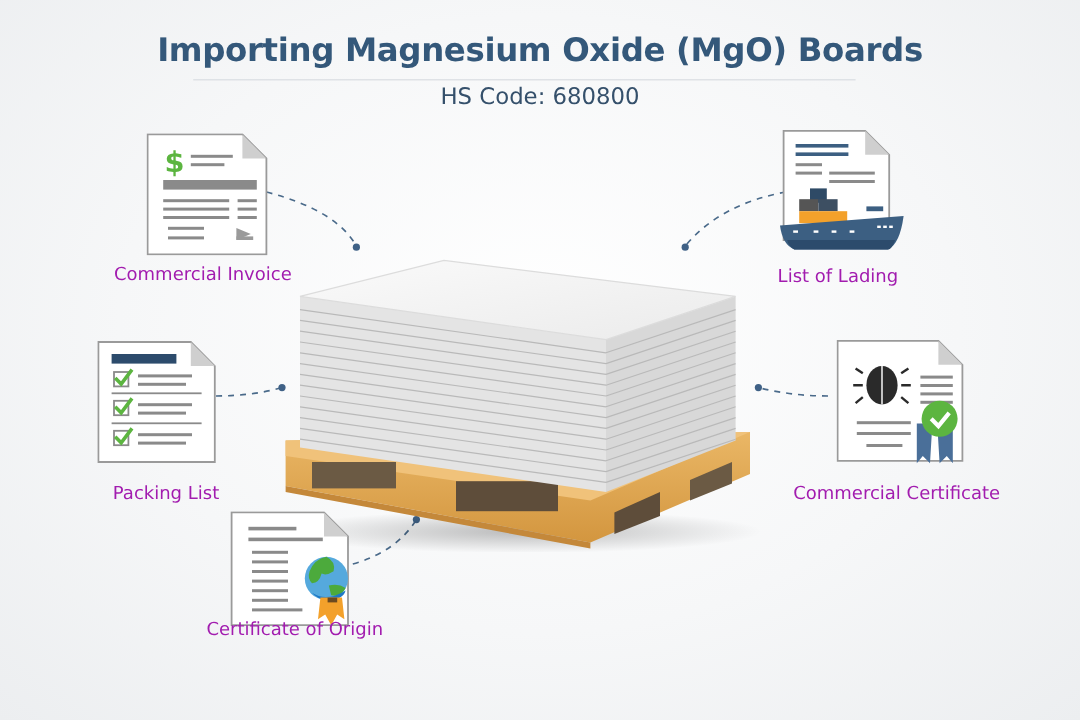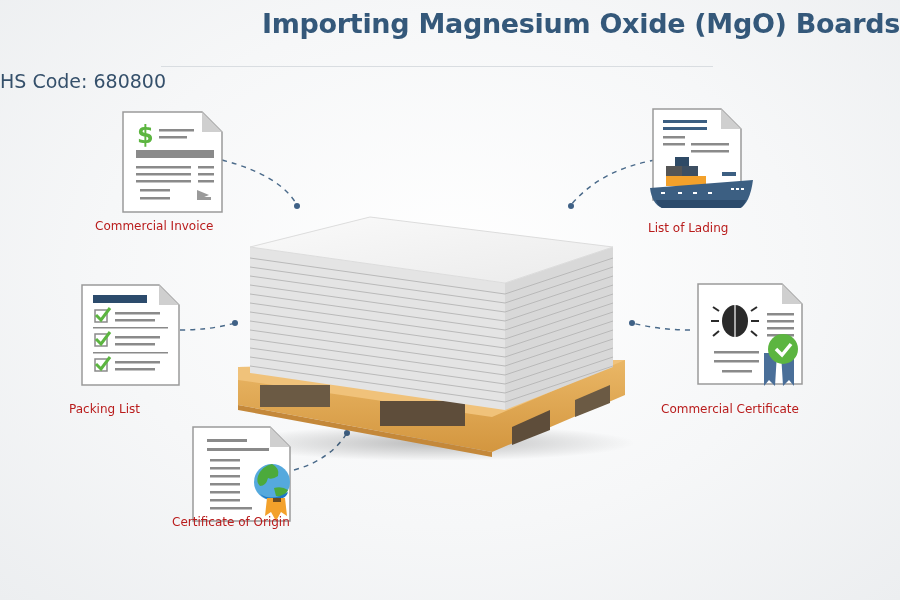--- a/index.html
+++ b/index.html
@@ -3,32 +3,32 @@
   <meta charset="utf-8">
   <style>
     html, body { margin: 0; padding: 0; }
     body {
       width: 900px; height: 600px; overflow: hidden; position: relative;
       background: radial-gradient(ellipse at 50% 45%, #ffffff 0%, #f6f7f8 55%, #eceef0 100%);
       font-family: "DejaVu Sans", sans-serif;
       color: #2f4f6e;
     }
     .title {
-      position: absolute; left: 0; width: 900px; top: 8px; text-align: right;
+      position: absolute; left: 0; width: 900px; top: 27px; text-align: center;
       font-size: 27px; font-weight: bold; color: #34587a; letter-spacing: -0.3px;
     }
     .rule {
       position: absolute; left: 161px; width: 552px; top: 66px; height: 1px; background: #d9dde1;
     }
     .subtitle {
-      position: absolute; left: 0; width: 900px; top: 70px; text-align: left;
+      position: absolute; left: 0; width: 900px; top: 70px; text-align: center;
       font-size: 19px; color: #35506b;
     }
     .label {
-      position: absolute; font-size: 12px; color: #b91c1c; white-space: nowrap;
+      position: absolute; font-size: 15px; color: #a21caf; white-space: nowrap;
     }
     .doc { position: absolute; }
     .connector { position: absolute; left: 0; top: 0; width: 900px; height: 600px; pointer-events: none; }
     .stack { position: absolute; left: 230px; top: 205px; width: 410px; height: 255px; }
   </style>
 </head>
 <body>
 
 <div class="title">Importing Magnesium Oxide (MgO) Boards</div>
 <div class="rule"></div>
@@ -179,21 +179,21 @@
       <path d="M15,55 L20,60 L29,48" fill="none" stroke="#5cb540" stroke-width="3"></path>
       <rect x="34" y="52" width="45" height="2.5" fill="#8a8a8a"></rect>
         <rect x="34" y="59" width="40" height="2.5" fill="#8a8a8a"></rect>
       <rect x="12" y="68" width="75" height="1.5" fill="#8a8a8a"></rect>
       <rect x="14" y="75" width="12" height="12" fill="#fff" stroke="#8a8a8a" stroke-width="1.5"></rect>
       <path d="M15,80 L20,85 L29,73" fill="none" stroke="#5cb540" stroke-width="3"></path>
       <rect x="34" y="77" width="45" height="2.5" fill="#8a8a8a"></rect>
         <rect x="34" y="84" width="40" height="2.5" fill="#8a8a8a"></rect>
     </g>
   </svg>
-  <div class="label" style="left:69px;top:402px">Packing List</div>
+  <div class="label" style="left:94px;top:402px">Packing List</div>
 </div>
 
 <div>
   <svg class="doc" style="left:697px;top:283px" width="112" height="104" viewBox="0 0 112 104">
     <polygon points="1,1 85,1 105,21 105,101 1,101" fill="#fff" stroke="#9a9a9a" stroke-width="1.5"></polygon>
     <polygon points="85,1 105,21 85,21" fill="#cfcfcf"></polygon>
     <g fill="#2a2a2a" stroke="#2a2a2a" stroke-width="2">
       <ellipse cx="38" cy="38" rx="13" ry="16" stroke="none"></ellipse>
       <line x1="22" y1="28" x2="16" y2="24"></line>
         <line x1="54" y1="28" x2="60" y2="24"></line>

